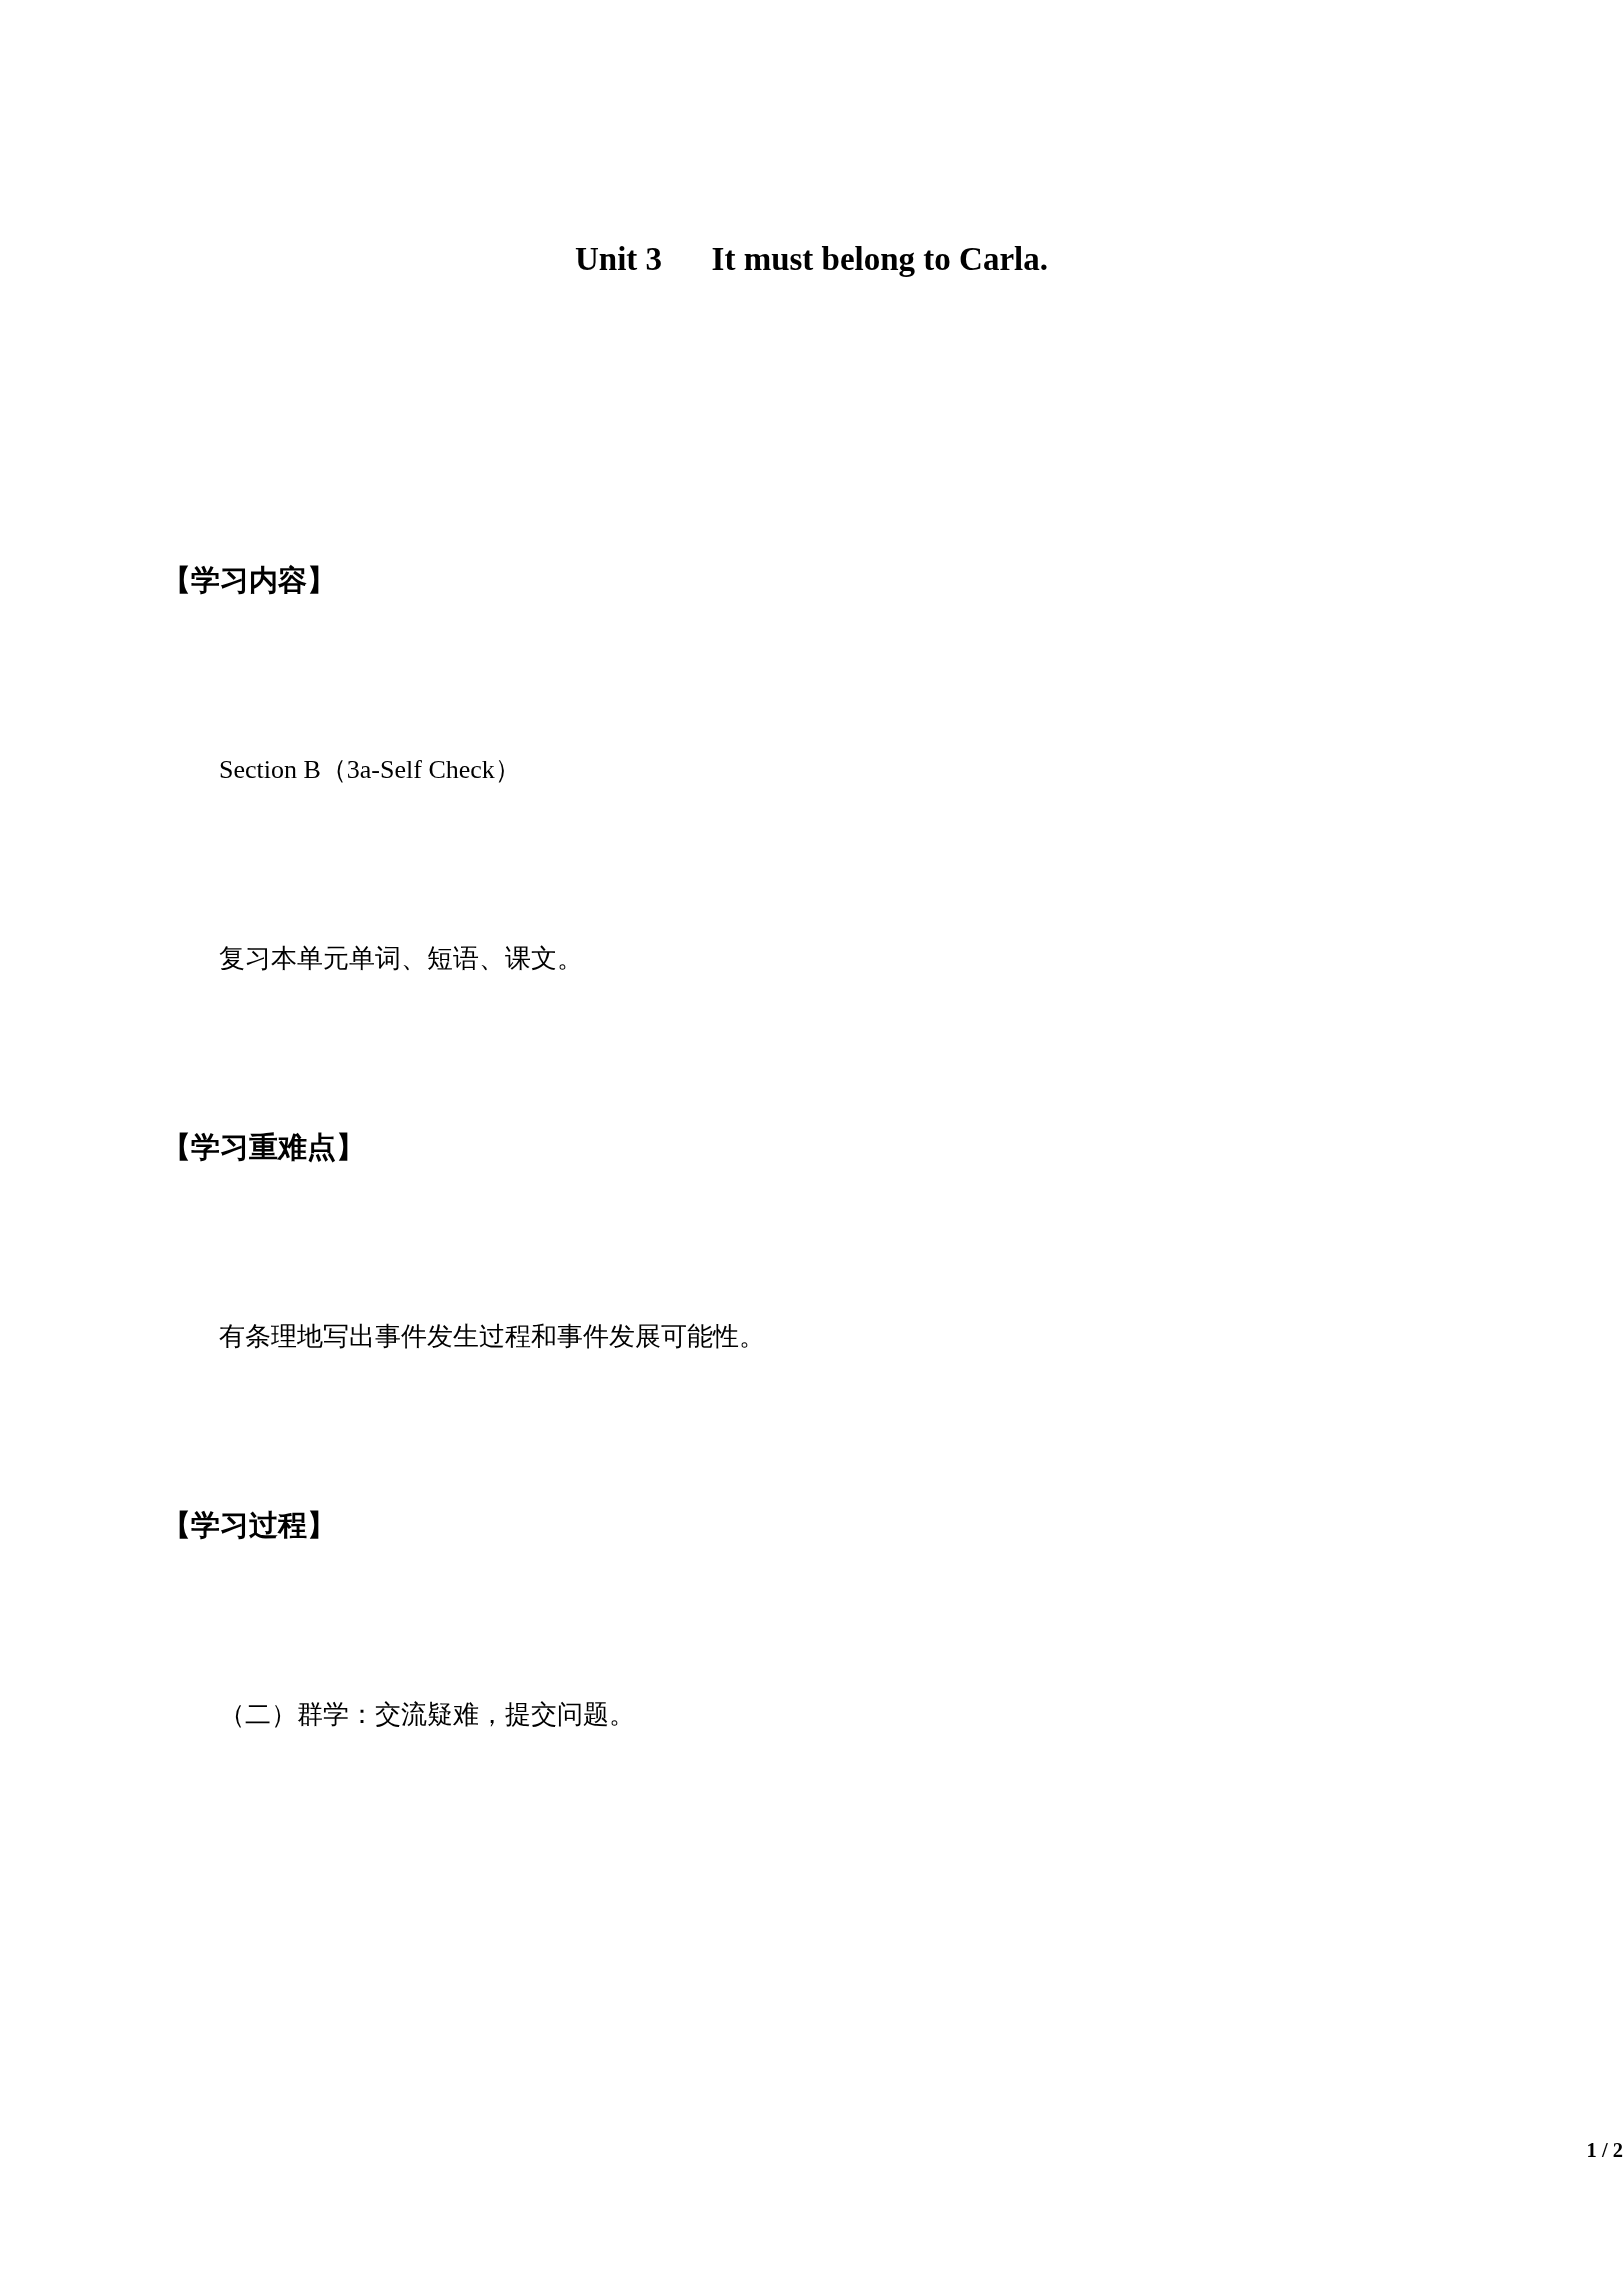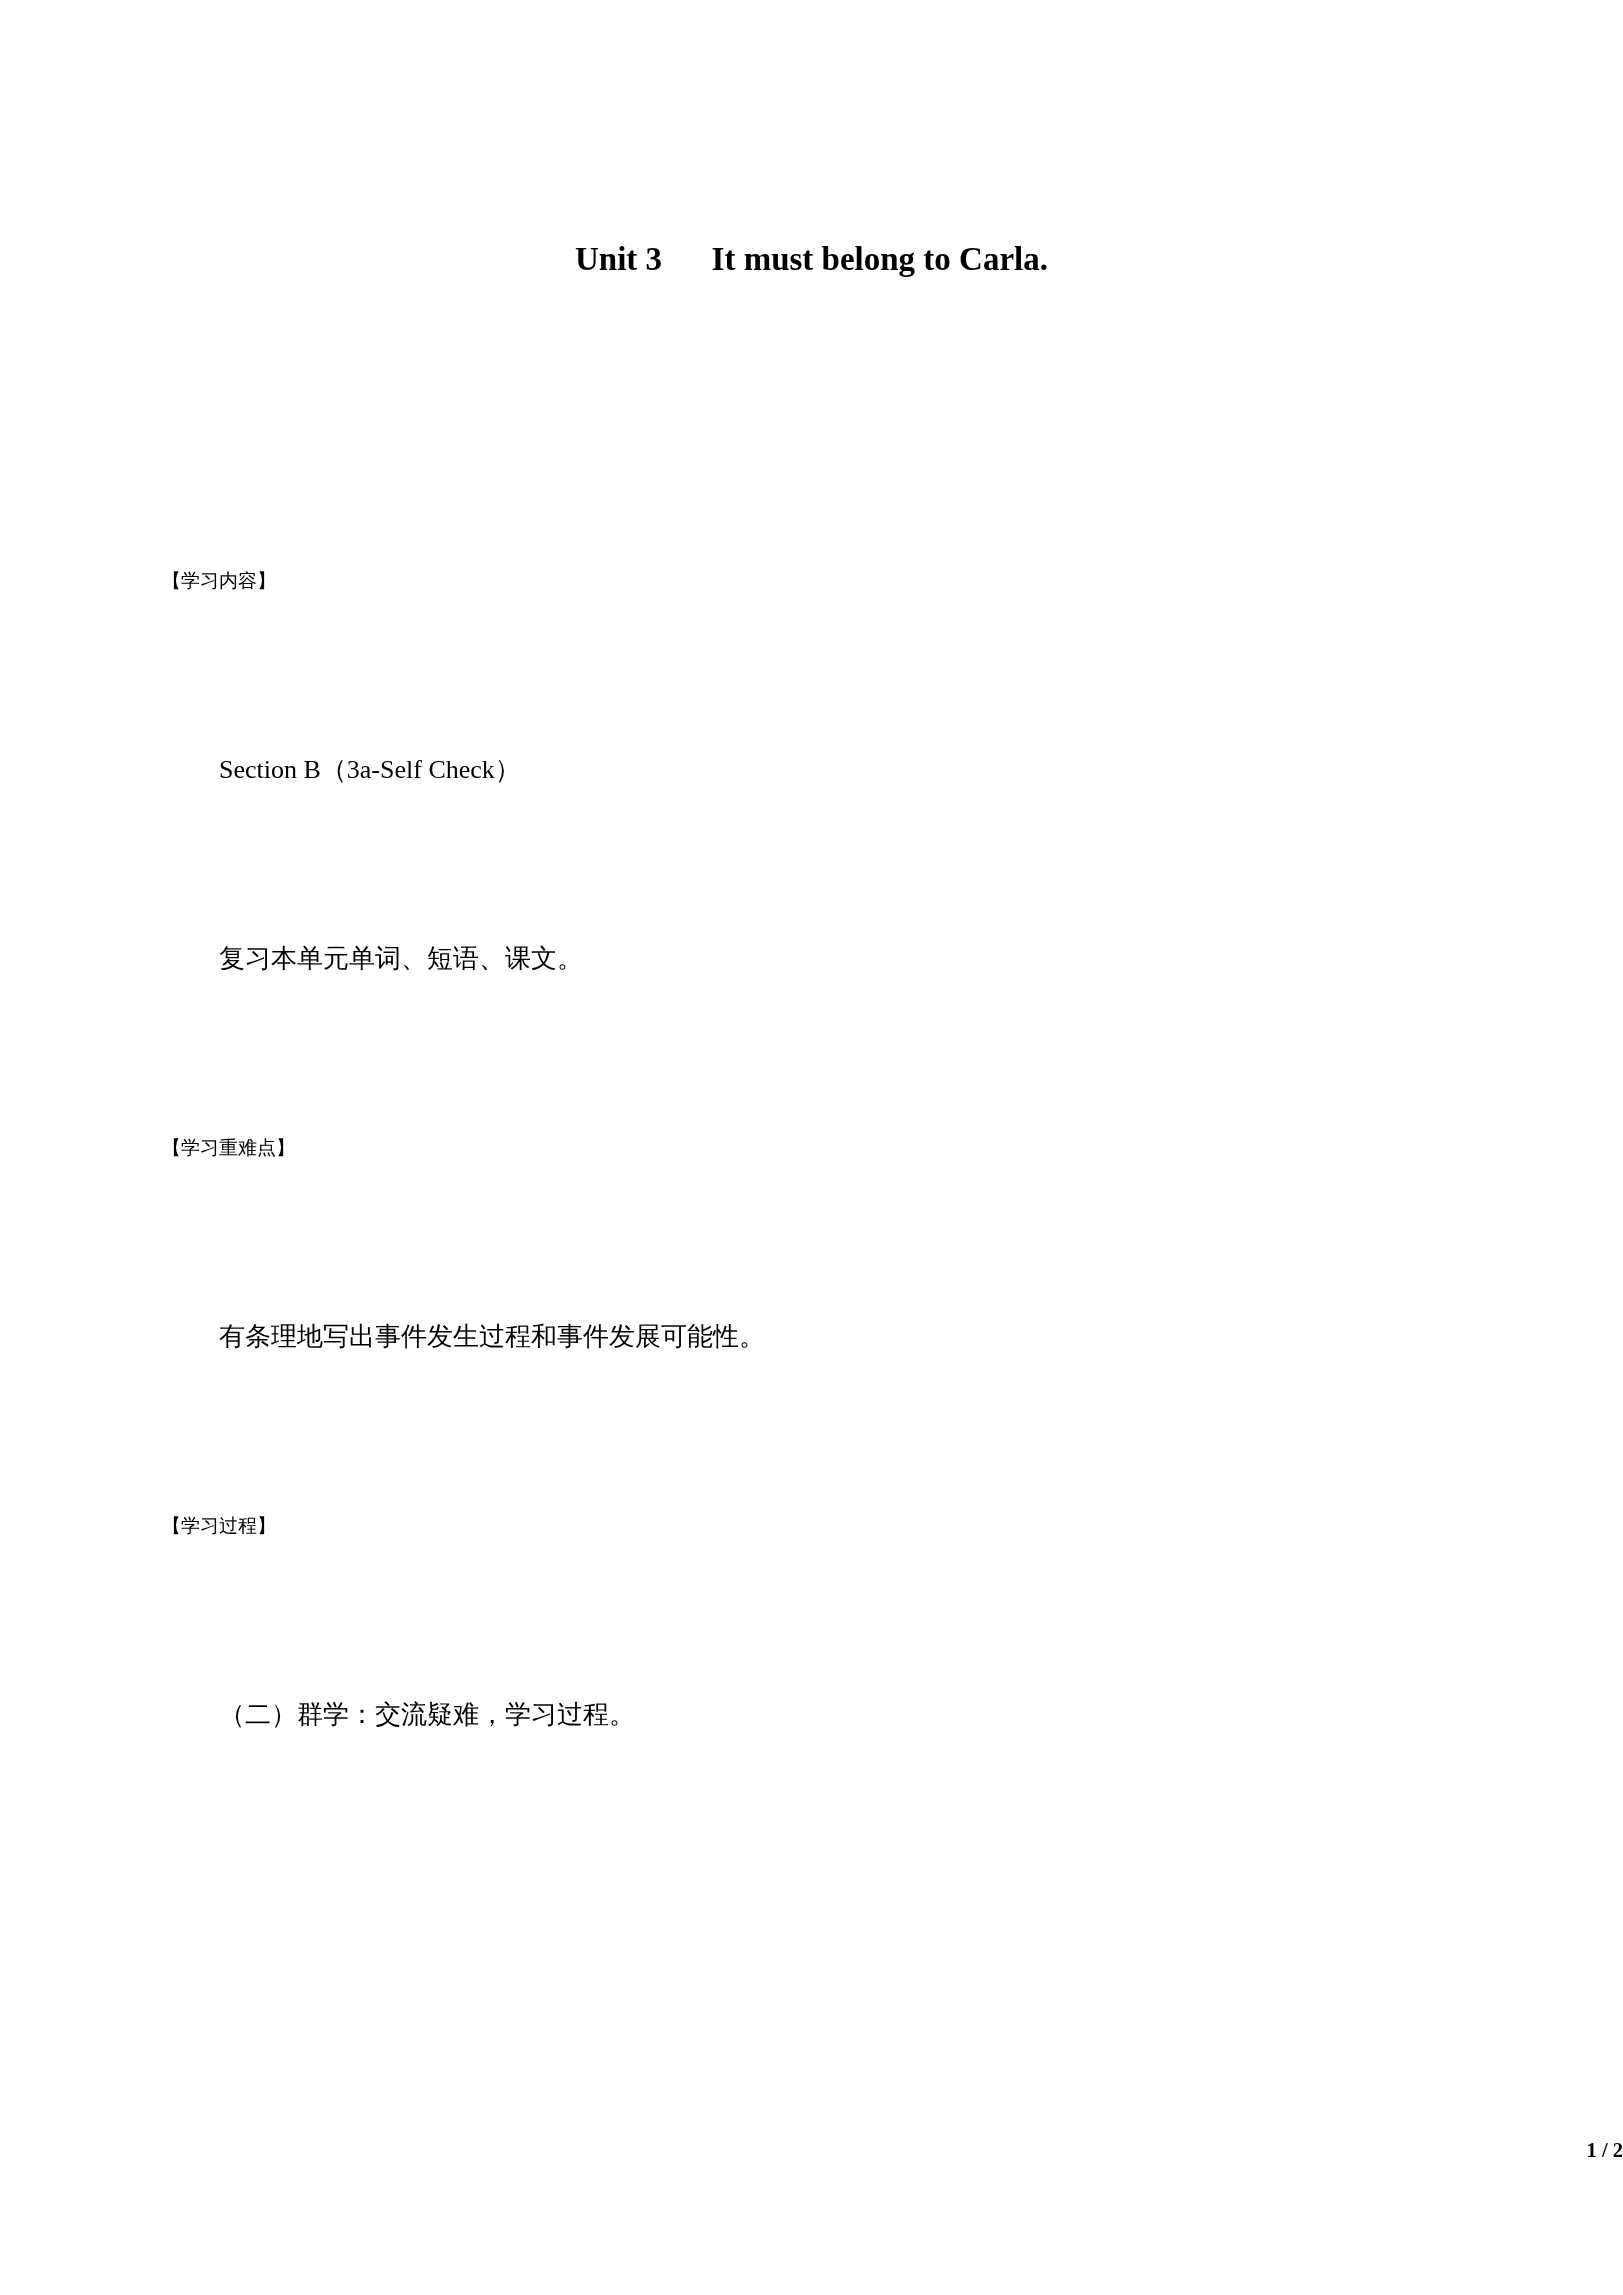--- a/index.html
+++ b/index.html
@@ -25,22 +25,22 @@
   .content {
     margin-top: 143px;
     padding-left: 162px;
     padding-right: 126px;
     font-size: 26px;
     line-height: 63px;
     white-space: pre-wrap;
   }
   .line { white-space: pre-wrap; }
   .heading {
-    font-weight: normal;
-    font-size: 19px;
+    font-weight: bold;
+    font-size: 29px;
   }
   .indent { padding-left: 57px; }
   .left { padding-left: 0; }
   .footer {
     position: absolute;
     left: 0;
     right: 0;
     top: 2119px;
     text-align: right;
     font-size: 20.5px;
@@ -54,21 +54,21 @@
 
   <div class="title">Unit 3      It must belong to Carla.</div>
 
   <main class="content">
     <div class="line heading">【学习内容】</div>
     <div class="line indent">Section B（3a-Self Check）</div>
     <div class="line indent">复习本单元单词、短语、课文。</div>
     <div class="line heading">【学习重难点】</div>
     <div class="line indent">有条理地写出事件发生过程和事件发展可能性。</div>
     <div class="line heading">【学习过程】</div>
-    <div class="line indent">（二）群学：交流疑难，学习过程。</div>
+    <div class="line indent">（二）群学：交流疑难，提交问题。</div>
     
     
     
     
     
     
     
     
     
     

